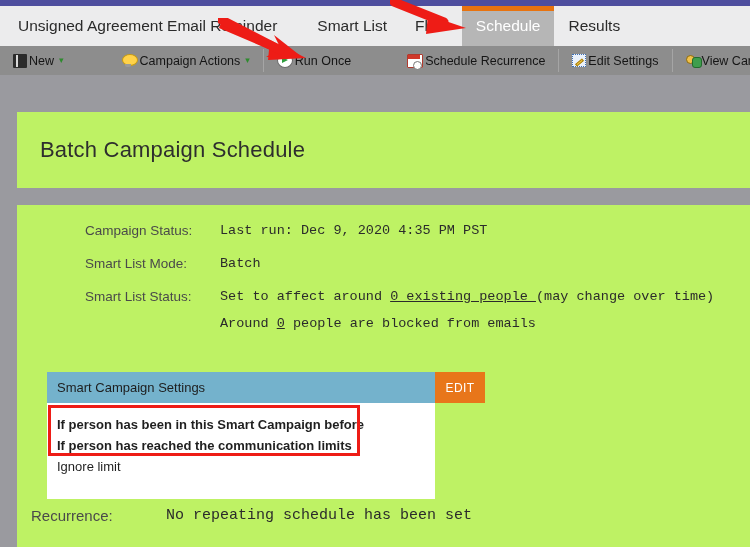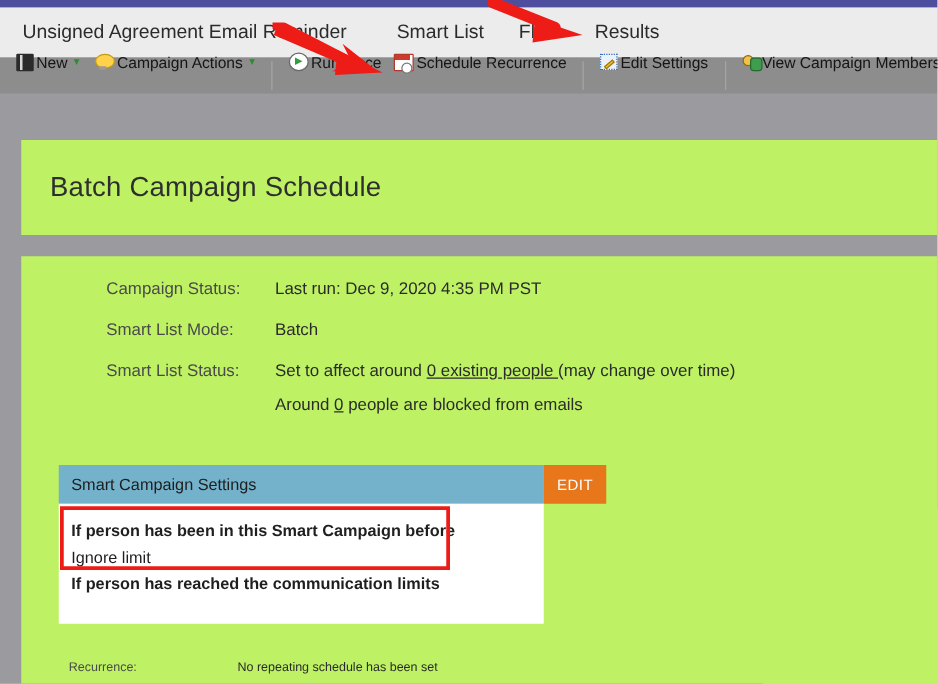--- a/index.html
+++ b/index.html
@@ -77,24 +77,25 @@
     top: 46px; left: 0;
     width: 750px;
     height: 29px;
     background: #8d8d8d;
     display: flex;
     align-items: center;
     box-sizing: border-box;
   }
   .tb-group {
     display: flex;
-    align-items: flex-end;
+    align-items: center;
     height: 29px;
     padding: 16px 8px;
     box-sizing: border-box;
+    gap: 46px;
   }
   .tb-sep {
     width: 1px;
     height: 23px;
     background: #a5a5a5;
     flex: 0 0 1px;
   }
   .tb-item {
     display: flex;
     align-items: center;
@@ -230,21 +231,21 @@
     margin-bottom: 18px;
     font-size: 13.5px;
     color: #3b3b3b;
     margin-left: 38px;
   }
   .info-label {
     width: 135px;
     flex: 0 0 135px;
     color: #4a4a4a;
   }
-  .info-value { color: #2b2b2b; }
+  .info-value { color: #2b2b2b; font-family: Liberation Mono, monospace; }
   .info-row.sub { margin-top: -6px; }
   .lnk {
     color: #2b2b2b;
     text-decoration: underline;
     cursor: pointer;
   }
 
   
   .scs-wrap {
     position: relative;
@@ -300,23 +301,23 @@
     width: 312px;
     height: 51px;
     border: 3px solid #ee1c16;
     box-sizing: border-box;
     pointer-events: none;
   }
 
   .recurrence-row {
     display: flex;
     align-items: flex-start;
-    padding-left: 38px;
-    margin-top: 30px;
-    font-size: 10px;
+    padding-left: 14px;
+    margin-top: 8px;
+    font-size: 15px;
   }
 
   
   .arrow { position: absolute; pointer-events: none; }
   #arrow-a { left: 218px; top: 18px; }
   #arrow-b { left: 390px; top: 0px; }
 </style>
 </head>
 <body>
 
@@ -327,20 +328,23 @@
   <div class="tabbar">
     <div class="tabs">
       <div class="tab title-tab">
         <span>Unsigned Agreement Email Reminder</span>
       </div>
       <div class="tab">
         <span>Smart List</span>
       </div>
       <div class="tab">
         <span>Flow</span>
+      </div>
+      <div class="tab active">
+        <span>Schedule</span>
       </div>
       <div class="tab">
         <span>Results</span>
       </div>
     </div>
   </div>
 
   <div class="toolbar">
 
     <div class="tb-group">
@@ -421,22 +425,22 @@
         </div>
       </div>
 
       <div class="scs-wrap">
         <div class="scs-head">
           <div class="scs-head-title">Smart Campaign Settings</div>
           <div class="scs-edit">EDIT</div>
         </div>
         <div class="scs-body">
           <div class="scs-line bold">If person has been in this Smart Campaign before</div>
+          <div class="scs-line bold">If person has reached the communication limits</div>
           <div class="scs-line">Ignore limit</div>
-          <div class="scs-line bold">If person has reached the communication limits</div>
           <div class="redbox"></div>
         </div>
       </div>
 
       <div class="recurrence-row">
         <div class="info-label">Recurrence:</div>
         <div class="info-value">No repeating schedule has been set</div>
       </div>
 
     </div>

